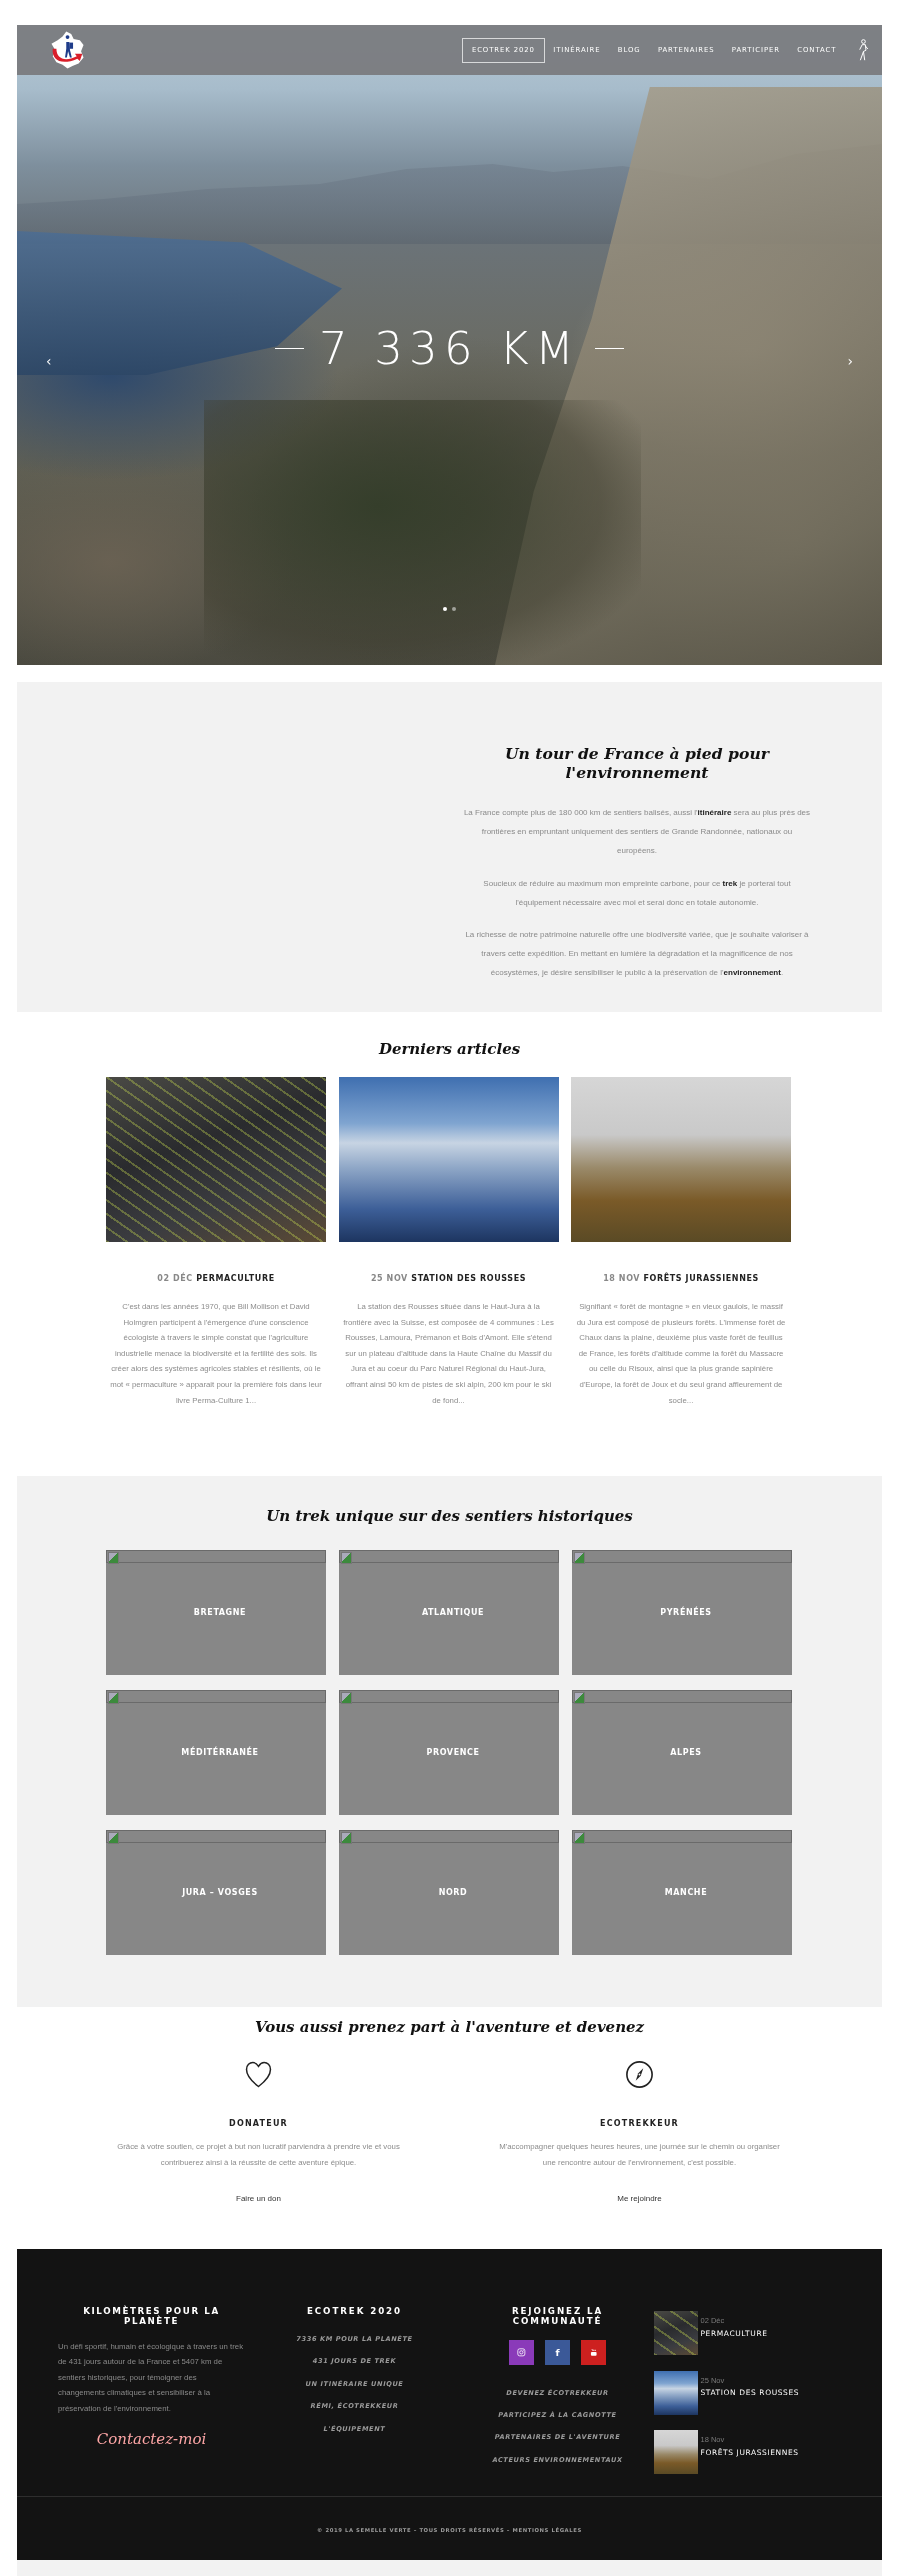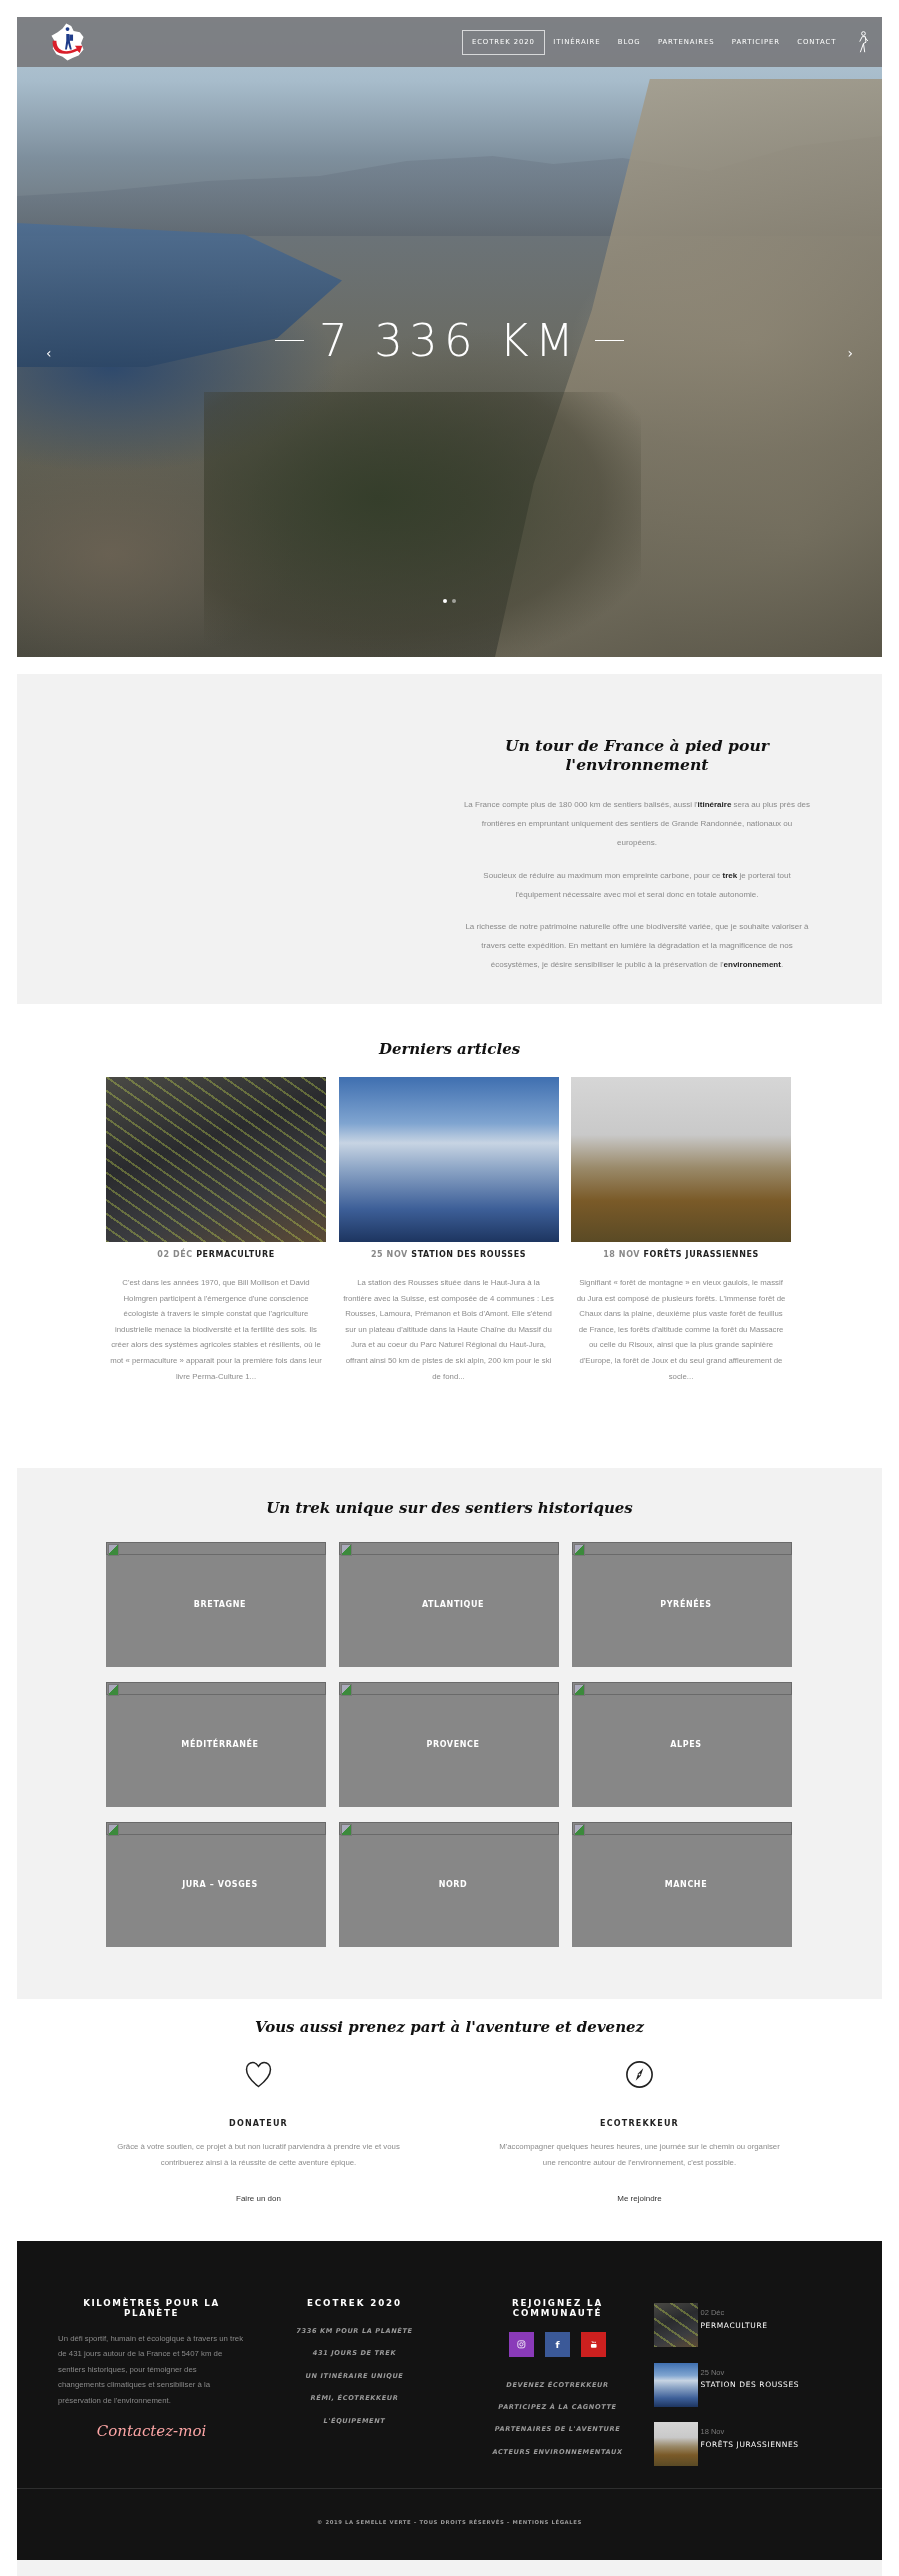--- a/index.html
+++ b/index.html
@@ -1,19 +1,19 @@
 <!DOCTYPE html>
 <html style="font-size:10px"><head>
 <meta charset="utf-8">
 <style>
   * { box-sizing: border-box; margin: 0; padding: 0; }
   html, body { width: 899px; background: #ffffff; }
   body { font-family: "Liberation Sans", sans-serif; color: #333; position: relative; height: 2576px; overflow: hidden; }
 
-  .frame { position: absolute; left: 17px; width: 865px; }
+  .frame { position: absolute; left: 17px; width: 865px; margin-top: 8px; }
 
   
   .hero { top: 17px; height: 640px; overflow: hidden;
     background:
       radial-gradient(ellipse 262px 162px at 737px 325px, rgba(200,190,170,0.55), transparent 70%),
       radial-gradient(ellipse 237px 262px at 780px 512px, rgba(170,160,140,0.55), transparent 70%),
       radial-gradient(ellipse 325px 150px at 94px 350px, rgba(40,70,110,0.9), transparent 70%),
       radial-gradient(ellipse 262px 162px at 94px 537px, rgba(110,100,85,0.8), transparent 70%),
       radial-gradient(ellipse 312px 250px at 450px 487px, rgba(70,72,60,0.85), transparent 70%),
       linear-gradient(180deg, #b8c9d6 0%, #a7bccb 10%, #7e8f9d 22%, #6b7378 34%, #6a6a60 55%, #5a5a4e 75%, #4b4a40 100%);
@@ -61,21 +61,21 @@
   .articles { position: absolute; top: 1077px; left: 106px; width: 687px; display: flex; gap: 12.5px; }
   .article { width: 220px; text-align: center; }
   .article-img { width: 220px; height: 165px; }
   .img-perma { background:
       repeating-linear-gradient(35deg, rgba(200,220,80,0.35) 0 1.9px, transparent 1.9px 11.2px),
       linear-gradient(160deg, #4a4a45 0%, #2a2b2e 40%, #3b3c40 70%, #5b4a35 100%); }
   .img-rousses { background:
       linear-gradient(180deg, #3f6fb0 0%, #7fa4d0 28%, #c7d4e3 40%, #8fa7c7 55%, #3d5f98 80%, #1d3560 100%); }
   .img-forets { background:
       linear-gradient(180deg, #d6d6d6 0%, #c9c9c9 35%, #9a8a6a 55%, #7a5a28 75%, #5a4a25 100%); }
-  .article-meta { margin-top: 8px; font-family: "DejaVu Sans", sans-serif; font-size: 8px; letter-spacing: 0.6px; font-weight: bold; }
+  .article-meta { margin-top: 32px; font-family: "DejaVu Sans", sans-serif; font-size: 8px; letter-spacing: 0.6px; font-weight: bold; }
   .article-date { color: #888; }
   .article-name { color: #222; }
   .article-excerpt { margin-top: 16px; font-size: 7.8px; line-height: 15.6px; color: #8c8c8c; padding: 0 3.7px; }
 
   
   .regions { top: 1468px; height: 531px; background: #f2f2f2; }
   .regions-title { position: absolute; top: 31px; left: 0; width: 100%; text-align: center; font-size: 15px; }
   .region-grid { position: absolute; top: 74px; left: 89px; display: grid; grid-template-columns: repeat(3, 220px); grid-auto-rows: 125px; column-gap: 13px; row-gap: 15px; }
   .region { background: #878787; position: relative; display: flex; align-items: center; justify-content: center; cursor: pointer; padding-left: 8px; }
   .region .broken { position: absolute; left: 0; top: 0; right: 0; height: 13px; border: 0.6px solid #6a6a6a; }

